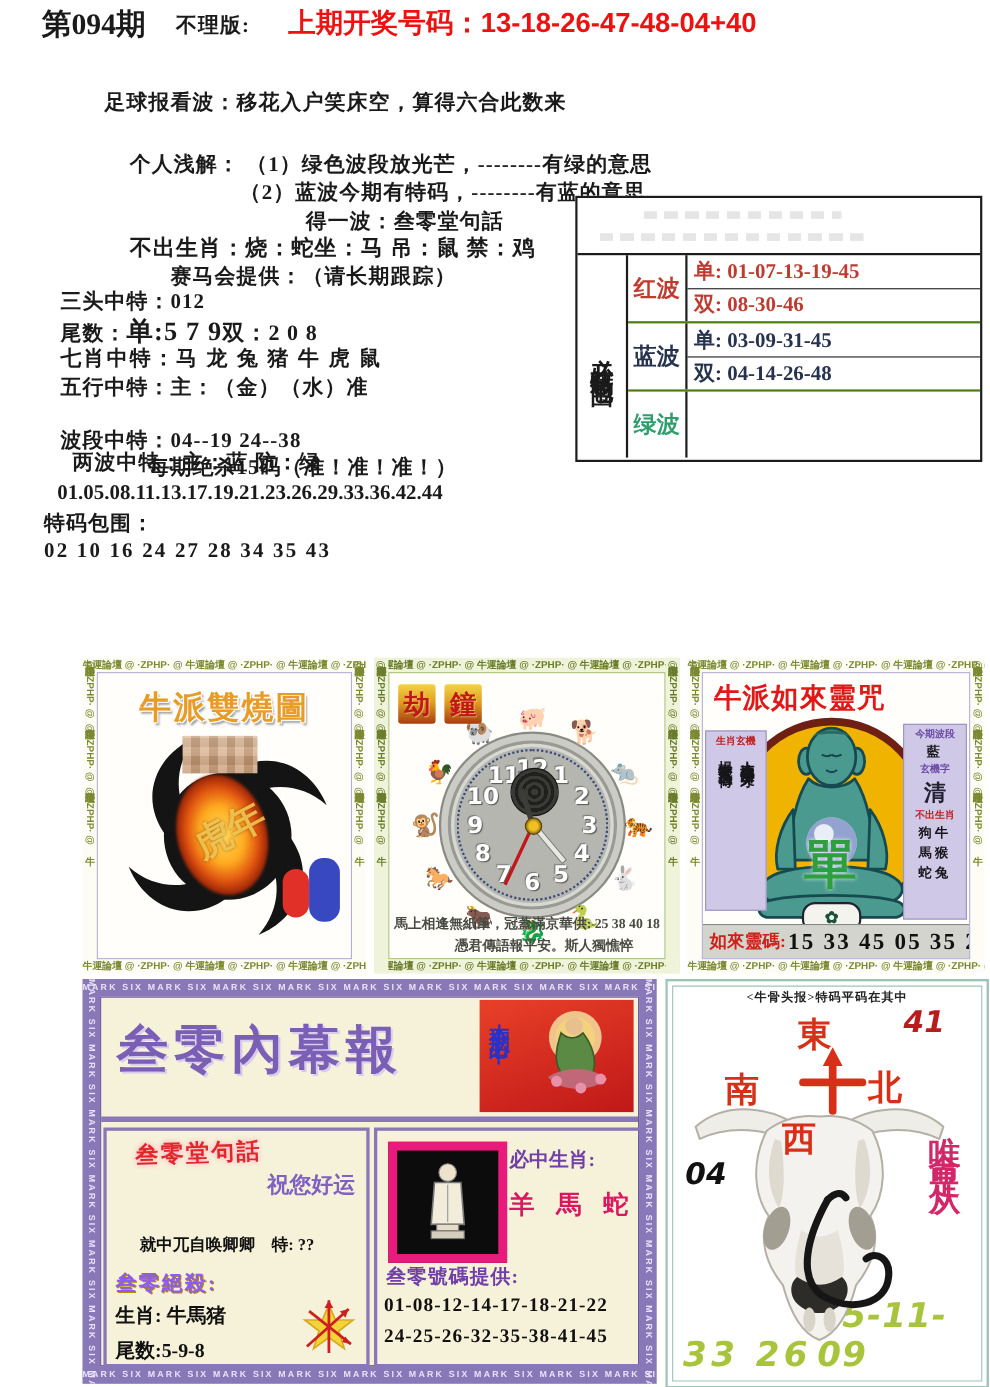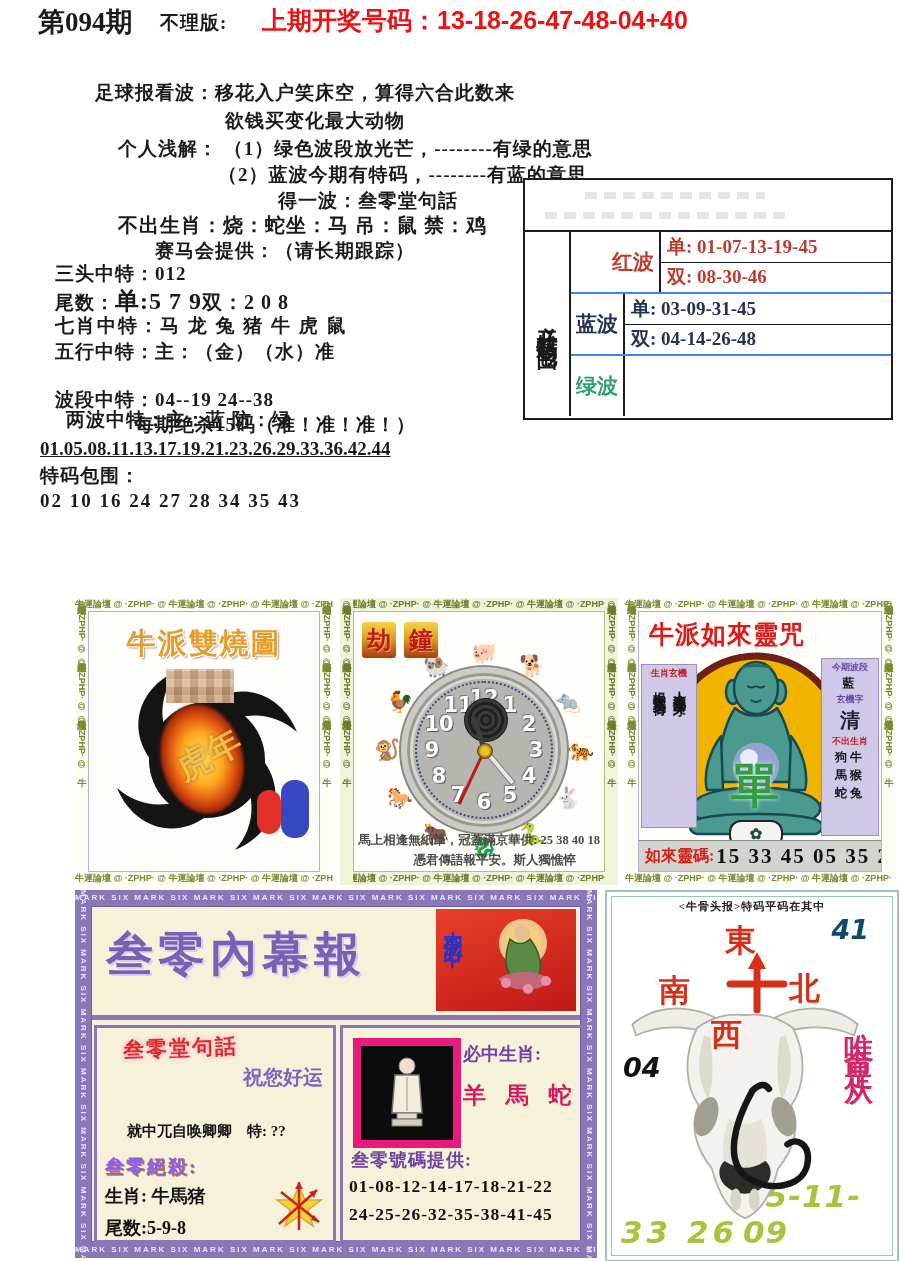--- a/index.html
+++ b/index.html
@@ -12,22 +12,22 @@
   .edition{left:160px;top:10px;font-size:19px;font-weight:600;}
   .lastdraw{left:262px;top:4px;font-size:25px;font-weight:bold;color:#ee1111;font-family:"Liberation Sans",sans-serif;letter-spacing:0;}
   
   .wtable{left:523px;top:178px;width:366px;height:238px;border:2px solid #1c1c1c;background:#fff;}
   .wt-head{height:50px;border-bottom:2px solid #1c1c1c;position:relative;}
   .smudge{position:absolute;height:7px;opacity:.3;background:repeating-linear-gradient(90deg,#aaa 0 12px,transparent 12px 19px);}
   .wt-body{display:flex;height:184px;}
   .wt-side{width:44px;border-right:2px solid #1c1c1c;display:flex;align-items:center;justify-content:center;}
   .wt-side div{writing-mode:vertical-rl;text-orientation:upright;font-size:21px;font-weight:bold;letter-spacing:5px;}
   .wt-groups{flex:1;display:flex;flex-direction:column;}
-  .wt-group{flex:1;display:flex;border-top:2px solid #3b82f6;}
-  .wt-group:first-child{border-top:none;padding-left:36px;}
+  .wt-group{flex:1;display:flex;border-top:2px solid #4d7c0f;}
+  .wt-group:first-child{border-top:none;}
   .wt-wave{width:52px;border-right:2px solid #1c1c1c;display:flex;align-items:center;justify-content:center;
            font-size:21px;font-weight:bold;line-height:1.15;text-align:center;}
   .wt-rows{flex:1;display:flex;flex-direction:column;}
   .wt-row{flex:1;display:flex;align-items:center;padding-left:6px;font-size:19px;font-weight:bold;border-top:1.5px solid #1c1c1c;white-space:nowrap;}
   .wt-row:first-child{border-top:none;}
   .c-red{color:#bf3b30;} .c-blue{color:#26324e;} .c-green{color:#2f9e6e;}
   
   .zpanel{position:absolute;background:#fdfdf6;}
   .strip{position:absolute;overflow:hidden;font-family:"Liberation Sans","DejaVu Sans",sans-serif;
          font-size:9px;font-weight:bold;color:#7a8a30;white-space:nowrap;line-height:13px;}
@@ -124,57 +124,56 @@
   .bz-lbl{position:absolute;left:120px;top:14px;font-size:18px;font-weight:bold;color:#7040a8;}
   .bz-sx{position:absolute;left:120px;top:52px;font-size:23px;font-weight:bold;color:#d81860;letter-spacing:7px;white-space:nowrap;}
   .cd-lbl{position:absolute;left:8px;top:120px;font-size:18px;font-weight:bold;color:#7040a8;letter-spacing:1px;}
   .cd-1{position:absolute;left:6px;top:148px;font-size:17.5px;font-weight:bold;color:#111;letter-spacing:1px;white-space:nowrap;}
   .cd-2{position:absolute;left:6px;top:176px;font-size:17.5px;font-weight:bold;color:#111;letter-spacing:1px;white-space:nowrap;}
   
   .spanel{position:absolute;left:605px;top:890px;width:290px;height:368px;background:#fff;
      border:2px solid #9cc4b4;box-shadow:inset 0 0 0 4px #fff, inset 0 0 0 5px #9cc4b4;}
   .s-note{position:absolute;left:0;right:0;top:7px;text-align:center;font-size:11px;font-weight:600;color:#222;letter-spacing:1px;}
   .hw{font-family:"DejaVu Sans","Liberation Sans",sans-serif;font-style:italic;font-weight:bold;}
-  .s-41{position:absolute;right:28px;top:22px;font-size:27px;color:#0c4a6e;}
+  .s-41{position:absolute;right:38px;top:22px;font-size:27px;color:#b91c1c;}
   .s-04{position:absolute;left:16px;top:160px;font-size:27px;color:#111;}
   .s-dir{position:absolute;color:#d83018;font-weight:bold;font-size:31px;z-index:4;}
   .s-east{left:118px;top:28px;} .s-south{left:52px;top:78px;} .s-north{left:182px;top:76px;} .s-west{left:104px;top:122px;}
   .s-cross{position:absolute;left:118px;top:58px;z-index:3;}
   .s-motto{position:absolute;right:18px;top:118px;writing-mode:vertical-rl;text-orientation:upright;
      font-size:29px;font-weight:bold;color:#d02868;letter-spacing:14px;z-index:4;font-family:"DejaVu Sans",sans-serif;}
   .s-skull{position:absolute;left:18px;top:88px;z-index:2;}
   .s-num{position:absolute;bottom:10px;font-size:31px;color:#a8c43c;letter-spacing:4px;}
   .s-nl{left:14px;} .s-nr{left:136px;letter-spacing:1px;}
 </style>
 </head>
 <body>
 
 <div id="page">
 
   <div class="ln issue">第094期</div>
   <div class="ln edition">不理版:</div>
   <div class="ln lastdraw">上期开奖号码：13-18-26-47-48-04+40</div>
 
   <div class="ln" style="left:95px;top:80px;">足球报看波：移花入户笑床空，算得六合此数来</div>
-  <div class="ln" style="left:225px;top:108px;">欲钱买变化最大动物</div>
   <div class="ln" style="left:118px;top:136px;">个人浅解： （1）绿色波段放光芒，--------有绿的意思</div>
   <div class="ln" style="left:218px;top:162px;">（2）蓝波今期有特码，--------有蓝的意思</div>
   <div class="ln" style="left:278px;top:188px;">得一波：叁零堂句話</div>
   <div class="ln" style="left:118px;top:212px;font-size:20px;">不出生肖：烧：蛇坐：马 吊：鼠 禁：鸡</div>
   <div class="ln" style="left:155px;top:238px;">赛马会提供：（请长期跟踪）</div>
   <div class="ln" style="left:55px;top:261px;">三头中特：012</div>
   <div class="ln" style="left:55px;top:285px;">
     <span>尾数：</span><span style="font-size:24px;font-weight:bold;">单:5 7 9</span><span style="font-size:20px;">双：2 0 8</span>
   </div>
   <div class="ln" style="left:55px;top:313px;letter-spacing:2px;">七肖中特：马 龙 兔 猪 牛 虎 鼠</div>
   <div class="ln" style="left:55px;top:339px;">五行中特：主：（金）（水）准</div>
   <div class="ln" style="left:66px;top:363px;margin-top:44px;">两波中特：主：蓝 防：绿</div>
   <div class="ln" style="left:55px;top:387px;">波段中特：04--19 24--38</div>
   <div class="ln" style="left:135px;top:412px;">每期绝杀15码（准！准！准！）</div>
-  <div class="ln" style="left:40px;top:438px;letter-spacing:0;text-decoration:underline;">01.05.08.11.13.17.19.21.23.26.29.33.36.42.44</div>
+  <div class="ln" style="left:52px;top:438px;letter-spacing:0;">01.05.08.11.13.17.19.21.23.26.29.33.36.42.44</div>
   <div class="ln" style="left:40px;top:463px;">特码包围：</div>
   <div class="ln" style="left:40px;top:490px;letter-spacing:2px;">02 10 16 24 27 28 34 35 43</div>
 
   <div class="abs wtable">
     <div class="wt-head">
       <div class="smudge" style="left:60px;top:12px;width:180px;"></div>
       <div class="smudge" style="left:20px;top:32px;width:240px;"></div>
     </div>
     <div class="wt-body">
       <div class="wt-side">

